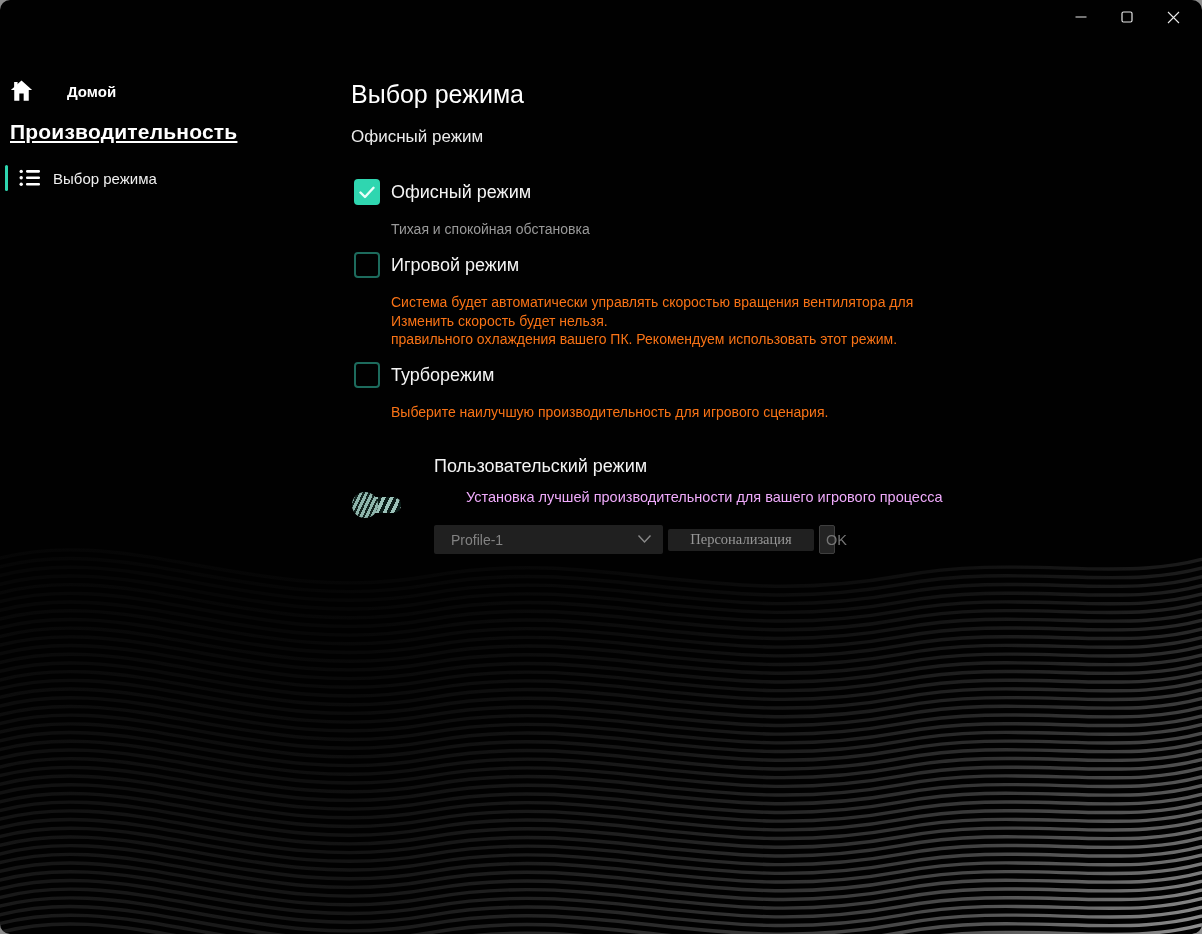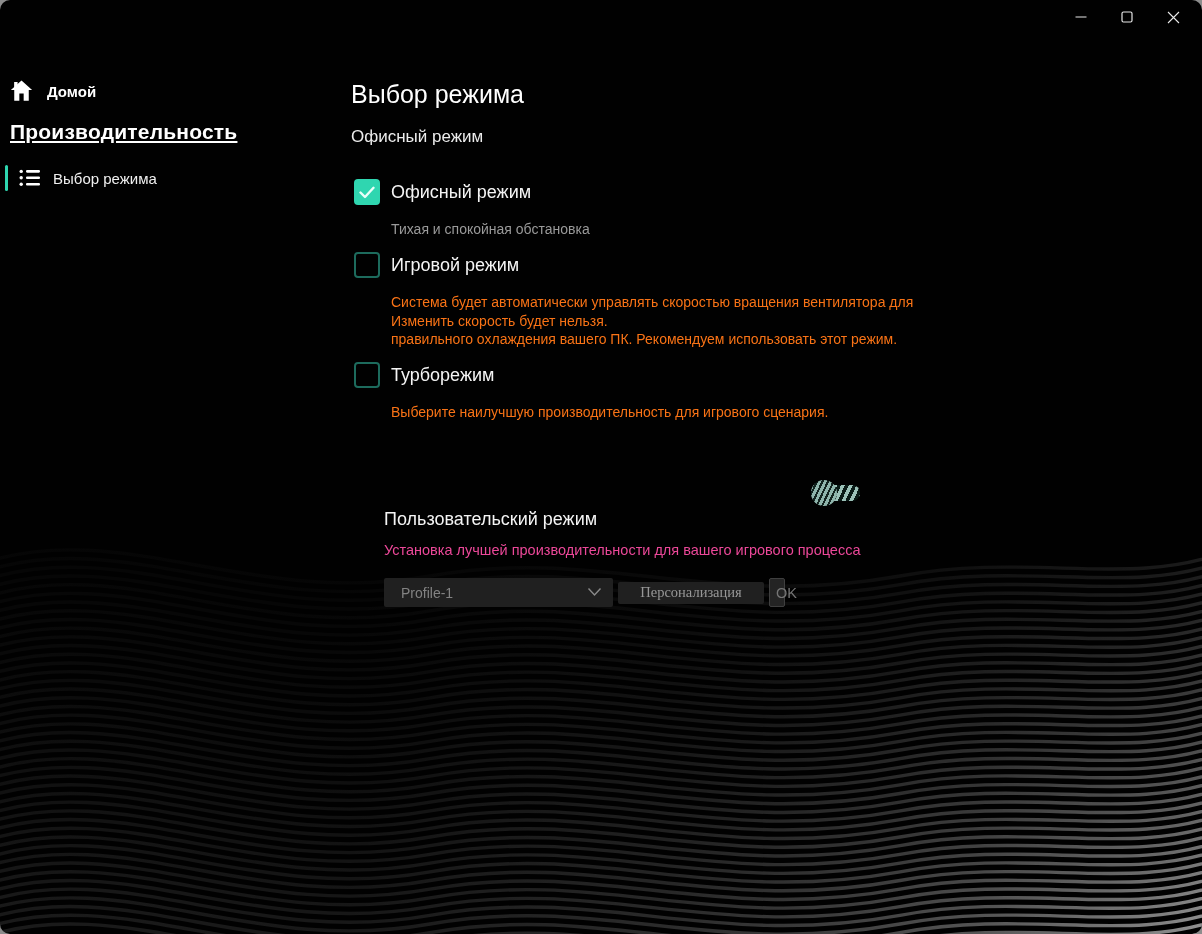--- a/index.html
+++ b/index.html
@@ -17,53 +17,53 @@
     overflow:hidden;
   }
   
   #waves{position:absolute;left:0;top:538px;width:1202px;height:396px;pointer-events:none;}
   
   .win-controls{position:absolute;top:0;right:6px;display:flex;z-index:9;}
   .win-btn{width:46px;height:34px;display:flex;align-items:center;justify-content:center;background:transparent;border:none;cursor:pointer;}
   .win-btn svg{display:block;}
   
   .sidebar{position:absolute;left:0;top:0;width:340px;height:934px;}
-  .home-row{position:absolute;left:8px;top:78px;display:flex;align-items:center;gap:12px;cursor:pointer;}
+  .home-row{position:absolute;left:8px;top:78px;display:flex;align-items:center;gap:32px;cursor:pointer;}
   .home-row .home-label{color:#ffffff;font-size:15px;font-weight:bold;}
   .section-title{position:absolute;left:10px;top:120px;color:#ffffff;font-size:21px;font-weight:bold;letter-spacing:.2px;text-decoration:underline;}
   .nav-item{position:absolute;left:0;top:163px;height:30px;display:flex;align-items:center;cursor:pointer;width:300px;}
   .nav-accent{position:absolute;left:5px;top:2px;width:3px;height:26px;background:#2fd6b0;border-radius:2px;}
   .nav-item .nav-icon{margin-left:19px;}
   .nav-item .nav-label{margin-left:12px;color:#f0f0f0;font-size:15px;}
   
   .page-title{position:absolute;left:351px;top:80px;color:#ffffff;font-size:25px;font-weight:500;}
   .page-subtitle{position:absolute;left:351px;top:127px;color:#ececec;font-size:17px;}
   .mode-row{position:absolute;left:354px;display:flex;align-items:flex-start;}
   .checkbox{width:26px;height:26px;border-radius:4px;flex:0 0 auto;box-sizing:border-box;cursor:pointer;display:flex;align-items:center;justify-content:center;}
   .checkbox.unchecked{border:2px solid #1d6b5d;background:transparent;}
   .checkbox.checked{background:#2fd6b0;}
   .mode-texts{margin-left:11px;max-width:530px;}
   .mode-label{color:#f4f4f4;font-size:18px;line-height:26px;}
   .mode-desc{margin-top:15px;font-size:14px;line-height:18.5px;}
   .desc-dim{color:#9a9a9a;}
   .desc-bright{color:#f97316;}
   
-  .custom-row{position:absolute;left:352px;top:478px;display:flex;align-items:flex-end;flex-direction:column;}
+  .custom-row{position:absolute;left:352px;top:453px;display:flex;align-items:center;}
   .toggle{position:relative;width:50px;height:26px;margin-top:2px;flex:0 0 auto;cursor:pointer;}
   .toggle .pill{
     position:absolute;left:7px;top:5px;width:42px;height:16px;border-radius:8px;
     background:repeating-linear-gradient(115deg,#9cc2b9 0 3.5px,#0a1b17 3.5px 7px);
   }
   .toggle .knob{
     position:absolute;left:0;top:0;width:26px;height:26px;border-radius:50%;
     background:repeating-linear-gradient(115deg,rgba(5,20,16,.9) 0 2px,rgba(0,0,0,0) 2px 5px),#8fb5ac;
   }
   .custom-texts{margin-left:32px;}
   .custom-label{color:#f4f4f4;font-size:18px;line-height:26px;}
-  .custom-desc{margin-top:10px;color:#ec4899;font-size:14.5px;}
+  .custom-desc{margin-top:10px;color:#f0abfc;font-size:14.5px;margin-left:32px;}
   .custom-controls{display:flex;margin-top:20px;align-items:center;}
   .profile-select{
     position:relative;width:229px;height:29px;background:#202020;border-radius:2px;
     display:flex;align-items:center;cursor:default;
   }
   .profile-select .sel-value{margin-left:17px;color:#828282;font-size:14px;}
   .profile-select .chev{position:absolute;right:11px;top:9px;}
   .btn-personalize{
     width:146px;height:22px;margin-left:5px;background:#202020;border:none;border-radius:2px;
     color:#979797;font-size:14.5px;font-family:Liberation Serif, serif;cursor:default;

